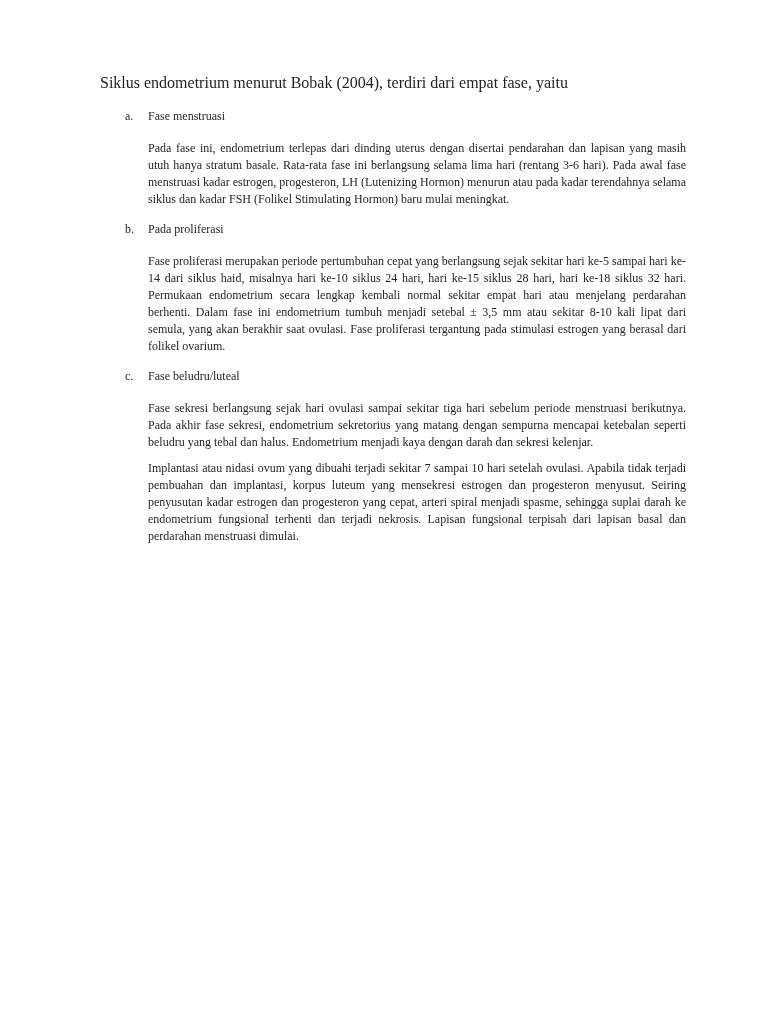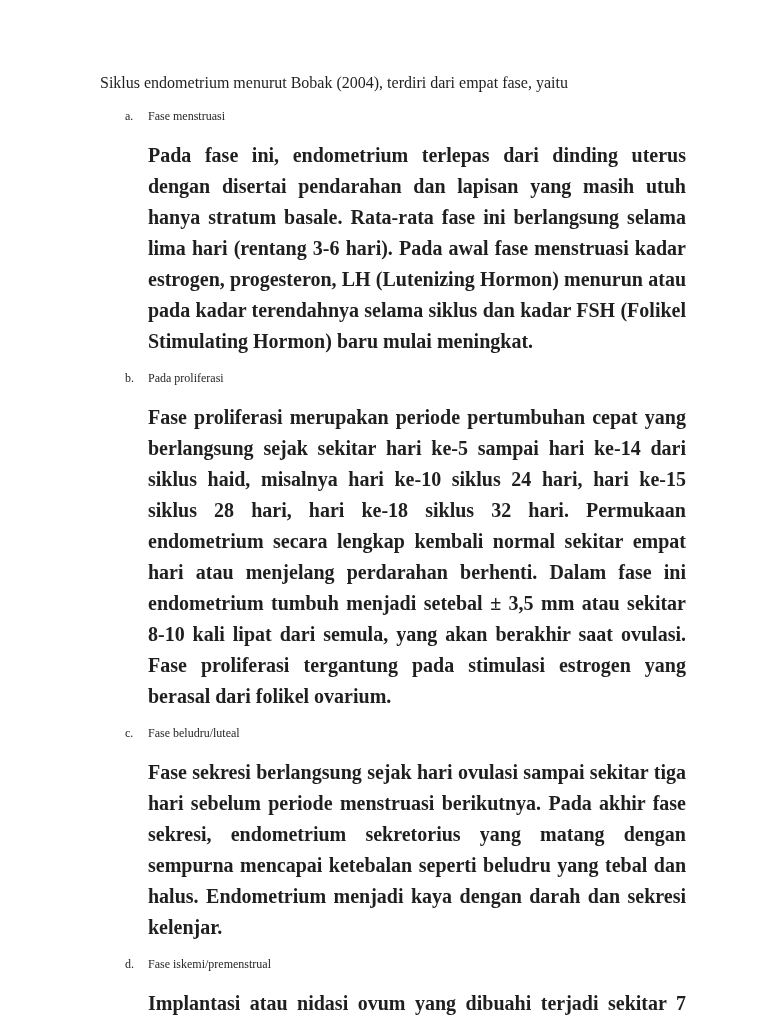--- a/index.html
+++ b/index.html
@@ -33,24 +33,23 @@
     line-height: 25px;
     white-space: nowrap;
   }
   .section .label {
     display: inline-block;
     width: 23px;
   }
   .section .body {
     margin: 0 0 9px 48px;
     width: 538px;
-    font-size: 20px;
-    line-height: 31px;
+    font-size: 12px;
+    line-height: 17px;
     text-align: justify;
-    font-weight: bold;
   }
 </style>
 </head>
 <body>
 
 <div class="page">
   <p class="doc-title">Siklus endometrium menurut Bobak (2004), terdiri dari empat fase, yaitu</p>
   <div id="sections">
       <div class="section">
         <div class="heading"><span class="label">a.</span><span class="htext">Fase menstruasi</span></div>
@@ -58,17 +57,16 @@
       </div>
       <div class="section">
         <div class="heading"><span class="label">b.</span><span class="htext">Pada proliferasi</span></div>
         <p class="body">Fase proliferasi merupakan periode pertumbuhan cepat yang berlangsung sejak sekitar hari ke-5 sampai hari ke-14 dari siklus haid, misalnya hari ke-10 siklus 24 hari, hari ke-15 siklus 28 hari, hari ke-18 siklus 32 hari. Permukaan endometrium secara lengkap kembali normal sekitar empat hari atau menjelang perdarahan berhenti. Dalam fase ini endometrium tumbuh menjadi setebal ± 3,5 mm atau sekitar 8-10 kali lipat dari semula, yang akan berakhir saat ovulasi. Fase proliferasi tergantung pada stimulasi estrogen yang berasal dari folikel ovarium.</p>
       </div>
       <div class="section">
         <div class="heading"><span class="label">c.</span><span class="htext">Fase beludru/luteal</span></div>
         <p class="body">Fase sekresi berlangsung sejak hari ovulasi sampai sekitar tiga hari sebelum periode menstruasi berikutnya. Pada akhir fase sekresi, endometrium sekretorius yang matang dengan sempurna mencapai ketebalan seperti beludru yang tebal dan halus. Endometrium menjadi kaya dengan darah dan sekresi kelenjar.</p>
       </div>
       <div class="section">
-        <div class="heading"><span class="label">d.</span><span class="htext">Fase iskemi/premenstrual</span></div>
         <p class="body">Implantasi atau nidasi ovum yang dibuahi terjadi sekitar 7 sampai 10 hari setelah ovulasi. Apabila tidak terjadi pembuahan dan implantasi, korpus luteum yang mensekresi estrogen dan progesteron menyusut. Seiring penyusutan kadar estrogen dan progesteron yang cepat, arteri spiral menjadi spasme, sehingga suplai darah ke endometrium fungsional terhenti dan terjadi nekrosis. Lapisan fungsional terpisah dari lapisan basal dan perdarahan menstruasi dimulai.</p>
       </div>
     </div>
 </div>
 
 </body></html>

